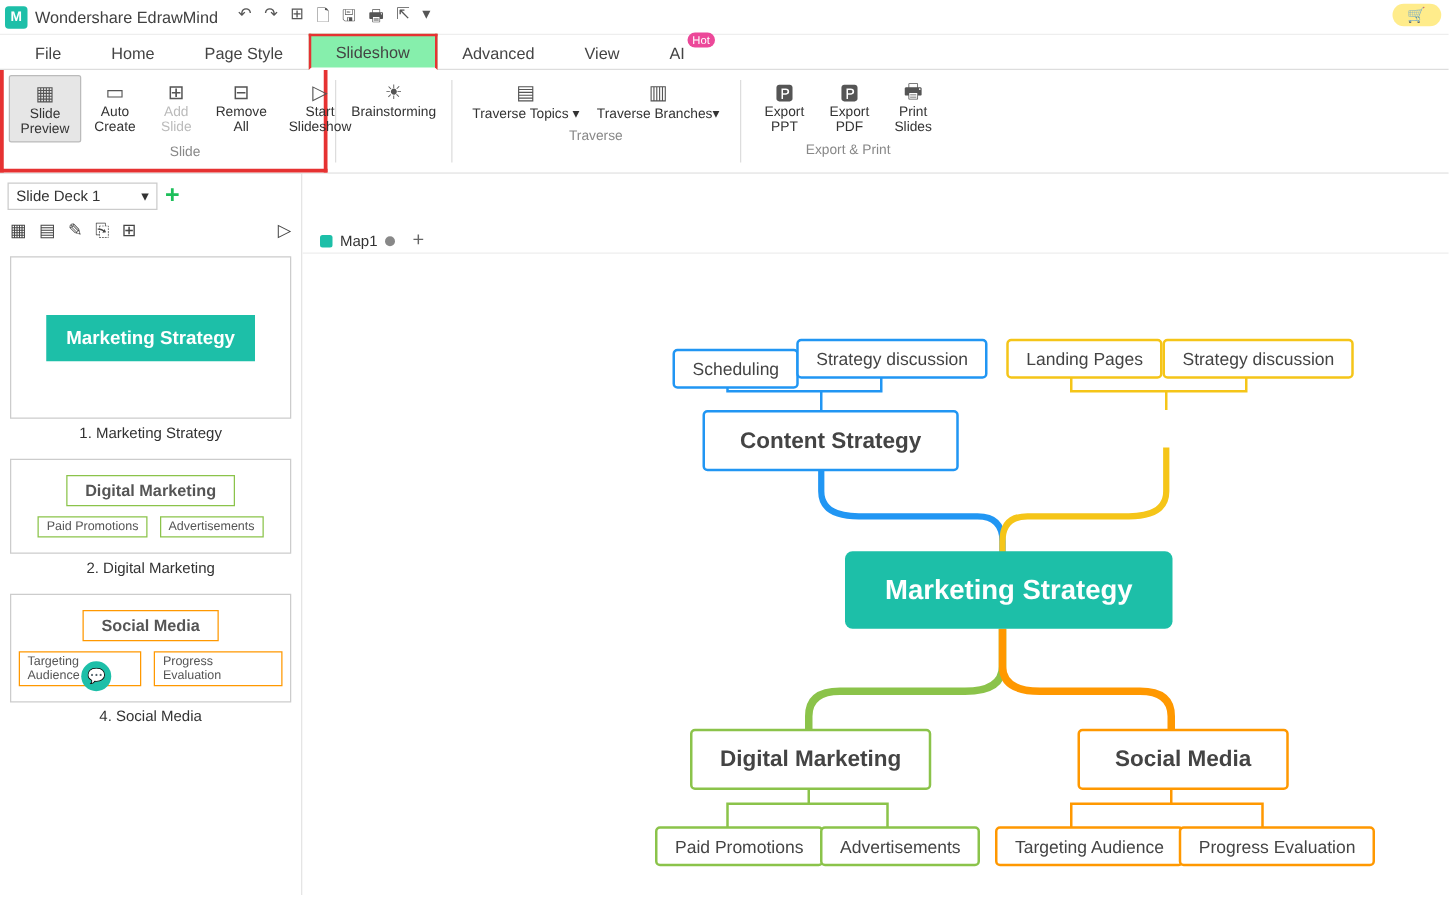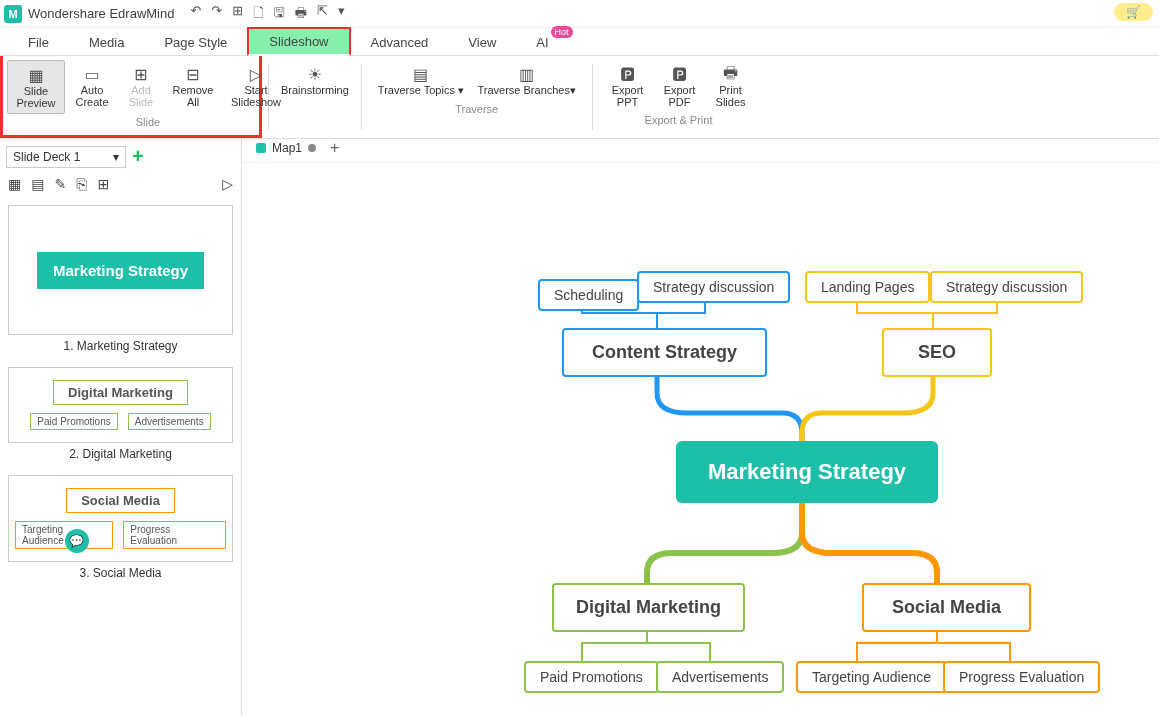--- a/index.html
+++ b/index.html
@@ -47,21 +47,21 @@
 .thumb-mini { font-size: 11px; display: flex; flex-direction: column; align-items: center; }
 .thumb-mini .top { border: 1px solid; padding: 4px 14px; font-weight: bold; margin-bottom: 8px; font-size: 13px; }
 .thumb-mini .row { display: flex; gap: 10px; }
 .thumb-mini .row div { border: 1px solid; padding: 2px 6px; font-size: 10px; }
 .thumb-mini.green .top, .thumb-mini.green .row div { border-color: #8bc34a; color: #555; }
 .thumb-mini.orange .top, .thumb-mini.orange .row div { border-color: #ff9800; color: #555; }
 
 .chat-bubble { position: absolute; bottom: 8px; left: 56px; width: 24px; height: 24px; background: #1dbfa8; border-radius: 50%; display: flex; align-items: center; justify-content: center; color: #fff; font-size: 12px; }
 
 .canvas-area { flex: 1; position: relative; background: #fff; }
-.tabbar { height: 24px; display: flex; align-items: flex-start; padding: 0 6px; gap: 6px; border-bottom: 1px solid #eee; font-size: 12px; }
+.tabbar { height: 24px; display: flex; align-items: flex-end; padding: 0 6px; gap: 6px; border-bottom: 1px solid #eee; font-size: 12px; margin-top: 40px; }
 .doc-tab { display: flex; align-items: center; gap: 6px; padding: 2px 8px; }
 .doc-tab .dot { width: 10px; height: 10px; background: #1dbfa8; border-radius: 2px; }
 .doc-tab .mod { width: 8px; height: 8px; background: #888; border-radius: 50%; }
 .tab-add { color: #666; font-size: 16px; cursor: pointer; }
 
 .mindmap { position: absolute; top: 24px; left: 0; right: 0; bottom: 0; }
 .node { position: absolute; border: 2px solid; border-radius: 4px; padding: 6px 14px; background: #fff; font-size: 14px; color: #444; white-space: nowrap; text-align: center; }
 .node.center { background: #1dbfa8; color: #fff; font-size: 22px; font-weight: bold; border: none; padding: 18px 32px; border-radius: 6px; }
 .node.blue { border-color: #2196f3; font-size: 18px; font-weight: bold; padding: 12px 28px; }
 .node.blue-s { border-color: #2196f3; }
@@ -90,21 +90,21 @@
     <span>⇱</span>
     <span>▾</span>
   </div>
   <div class="trial">
     <span>🛒</span>
   </div>
 </div>
 
 <div class="menubar">
   <div class="mi">File</div>
-  <div class="mi">Media</div>
+  <div class="mi">Home</div>
   <div class="mi">Page Style</div>
   <div class="mi active">Slideshow</div>
   <div class="mi">Advanced</div>
   <div class="mi">View</div>
   <div class="mi">
     <span>AI</span>
     <span class="hot">Hot</span>
   </div>
 </div>
 
@@ -216,21 +216,21 @@
       <div class="slide-thumb">
         <div class="thumb-mini orange">
           <div class="top">Social Media</div>
           <div class="row">
             <div>Targeting Audience</div>
             <div>Progress Evaluation</div>
           </div>
         </div>
         <div class="chat-bubble">💬</div>
       </div>
-      <div class="slide-caption">3. Social Media</div>
+      <div class="slide-caption">4. Social Media</div>
     </div>
   </div>
 
   <div class="canvas-area">
     <div class="tabbar">
       <div class="doc-tab">
         <span class="dot"></span>
         <span>Map1</span>
         <span class="mod"></span>
       </div>
@@ -252,21 +252,20 @@
         <path d="M 615 500 L 615 480 L 695 480 L 695 460" stroke="#ff9800" stroke-width="2" fill="none"></path>
         <path d="M 768 500 L 768 480 L 695 480" stroke="#ff9800" stroke-width="2" fill="none"></path>
       </svg>
 
       <div class="node blue-s" style="left:296px; top:116px">Scheduling</div>
       <div class="node blue-s" style="left:395px; top:108px">Strategy discussion</div>
       <div class="node yellow-s" style="left:563px; top:108px">Landing Pages</div>
 
       <div class="node blue" style="left:320px; top:165px">Content Strategy</div>
       <div class="node yellow-s" style="left:688px; top:108px">Strategy discussion</div>
-      <div class="node yellow" style="left:640px; top:165px">SEO</div>
 
       <div class="node center" style="left:434px; top:278px">Marketing Strategy</div>
 
       <div class="node green" style="left:310px; top:420px">Digital Marketing</div>
       <div class="node green-s" style="left:282px; top:498px">Paid Promotions</div>
       <div class="node green-s" style="left:414px; top:498px">Advertisements</div>
 
       <div class="node orange" style="left:620px; top:420px">Social Media</div>
       <div class="node orange-s" style="left:554px; top:498px">Targeting Audience</div>
       <div class="node orange-s" style="left:701px; top:498px">Progress Evaluation</div>

